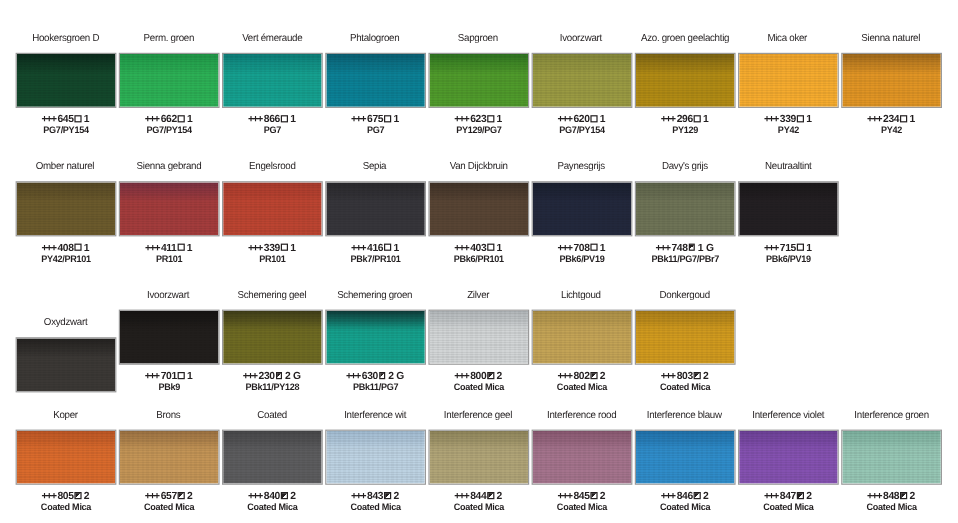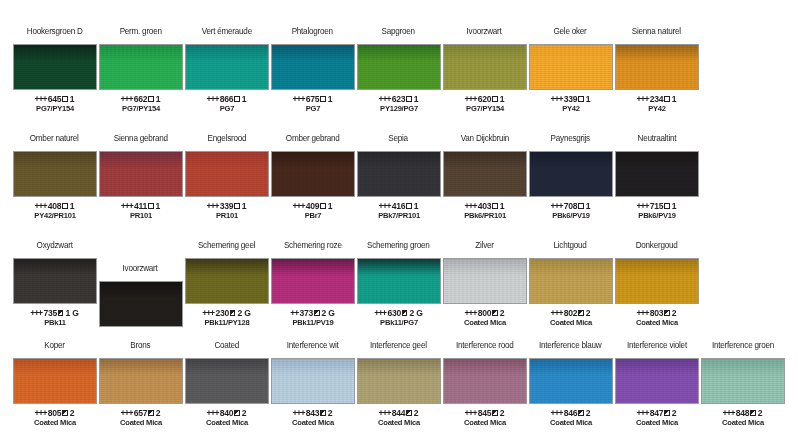--- a/index.html
+++ b/index.html
@@ -170,21 +170,33 @@
         <div class="swatch">
           <div class="grad" style="background: linear-gradient(rgb(132, 135, 58) 0%, rgb(154, 154, 66) 38%, rgb(154, 154, 66) 100%);"></div>
           <div class="tex" style="background: repeating-linear-gradient(0deg, rgba(255, 255, 255, 0.1) 0px, rgba(255, 255, 255, 0.1) 1px, rgba(0, 0, 0, 0.1) 1px, rgba(0, 0, 0, 0.1) 2px), repeating-linear-gradient(90deg, rgba(255, 255, 255, 0.05) 0px, rgba(255, 255, 255, 0.05) 2px, rgba(0, 0, 0, 0.05) 2px, rgba(0, 0, 0, 0.05) 4px);"></div>
         </div>
         <div class="meta">
           <div class="line1"><span class="plus">+++</span><span class="num">620</span><span class="sq"></span><span>1</span></div>
           <div class="line2">PG7/PY154</div>
         </div>
       </div>
       <div class="cell">
-        <div class="name">Gele oker</div>
+        <div class="name">Azo. groen geelachtig</div>
+        <div class="marker empty"></div>
+        <div class="swatch">
+          <div class="grad" style="background: linear-gradient(rgb(124, 100, 19) 0%, rgb(176, 138, 20) 38%, rgb(176, 138, 20) 100%);"></div>
+          <div class="tex" style="background: repeating-linear-gradient(0deg, rgba(255, 255, 255, 0.1) 0px, rgba(255, 255, 255, 0.1) 1px, rgba(0, 0, 0, 0.1) 1px, rgba(0, 0, 0, 0.1) 2px), repeating-linear-gradient(90deg, rgba(255, 255, 255, 0.05) 0px, rgba(255, 255, 255, 0.05) 2px, rgba(0, 0, 0, 0.05) 2px, rgba(0, 0, 0, 0.05) 4px);"></div>
+        </div>
+        <div class="meta">
+          <div class="line1"><span class="plus">+++</span><span class="num">296</span><span class="sq"></span><span>1</span></div>
+          <div class="line2">PY129</div>
+        </div>
+      </div>
+      <div class="cell">
+        <div class="name">Mica oker</div>
         <div class="marker empty"></div>
         <div class="swatch">
           <div class="grad" style="background: linear-gradient(rgb(240, 165, 44) 0%, rgb(245, 171, 46) 38%, rgb(245, 171, 46) 100%);"></div>
           <div class="tex" style="background: repeating-linear-gradient(0deg, rgba(255, 255, 255, 0.1) 0px, rgba(255, 255, 255, 0.1) 1px, rgba(0, 0, 0, 0.1) 1px, rgba(0, 0, 0, 0.1) 2px), repeating-linear-gradient(90deg, rgba(255, 255, 255, 0.05) 0px, rgba(255, 255, 255, 0.05) 2px, rgba(0, 0, 0, 0.05) 2px, rgba(0, 0, 0, 0.05) 4px);"></div>
         </div>
         <div class="meta">
           <div class="line1"><span class="plus">+++</span><span class="num">339</span><span class="sq"></span><span>1</span></div>
           <div class="line2">PY42</div>
         </div>
       </div>
@@ -232,32 +244,20 @@
         <div class="swatch">
           <div class="grad" style="background: linear-gradient(rgb(168, 58, 44) 0%, rgb(188, 68, 49) 38%, rgb(188, 68, 49) 100%);"></div>
           <div class="tex" style="background: repeating-linear-gradient(0deg, rgba(255, 255, 255, 0.1) 0px, rgba(255, 255, 255, 0.1) 1px, rgba(0, 0, 0, 0.1) 1px, rgba(0, 0, 0, 0.1) 2px), repeating-linear-gradient(90deg, rgba(255, 255, 255, 0.05) 0px, rgba(255, 255, 255, 0.05) 2px, rgba(0, 0, 0, 0.05) 2px, rgba(0, 0, 0, 0.05) 4px);"></div>
         </div>
         <div class="meta">
           <div class="line1"><span class="plus">+++</span><span class="num">339</span><span class="sq"></span><span>1</span></div>
           <div class="line2">PR101</div>
         </div>
       </div>
       <div class="cell">
-        <div class="name">Omber gebrand</div>
-        <div class="marker empty"></div>
-        <div class="swatch">
-          <div class="grad" style="background: linear-gradient(rgb(54, 28, 19) 0%, rgb(73, 40, 27) 38%, rgb(73, 40, 27) 100%);"></div>
-          <div class="tex" style="background: repeating-linear-gradient(0deg, rgba(255, 255, 255, 0.1) 0px, rgba(255, 255, 255, 0.1) 1px, rgba(0, 0, 0, 0.1) 1px, rgba(0, 0, 0, 0.1) 2px), repeating-linear-gradient(90deg, rgba(255, 255, 255, 0.05) 0px, rgba(255, 255, 255, 0.05) 2px, rgba(0, 0, 0, 0.05) 2px, rgba(0, 0, 0, 0.05) 4px);"></div>
-        </div>
-        <div class="meta">
-          <div class="line1"><span class="plus">+++</span><span class="num">409</span><span class="sq"></span><span>1</span></div>
-          <div class="line2">PBr7</div>
-        </div>
-      </div>
-      <div class="cell">
         <div class="name">Sepia</div>
         <div class="marker empty"></div>
         <div class="swatch">
           <div class="grad" style="background: linear-gradient(rgb(41, 40, 44) 0%, rgb(54, 53, 58) 38%, rgb(54, 53, 58) 100%);"></div>
           <div class="tex" style="background: repeating-linear-gradient(0deg, rgba(255, 255, 255, 0.1) 0px, rgba(255, 255, 255, 0.1) 1px, rgba(0, 0, 0, 0.1) 1px, rgba(0, 0, 0, 0.1) 2px), repeating-linear-gradient(90deg, rgba(255, 255, 255, 0.05) 0px, rgba(255, 255, 255, 0.05) 2px, rgba(0, 0, 0, 0.05) 2px, rgba(0, 0, 0, 0.05) 4px);"></div>
         </div>
         <div class="meta">
           <div class="line1"><span class="plus">+++</span><span class="num">416</span><span class="sq"></span><span>1</span></div>
           <div class="line2">PBk7/PR101</div>
         </div>
@@ -280,75 +280,75 @@
         <div class="swatch">
           <div class="grad" style="background: linear-gradient(rgb(25, 30, 46) 0%, rgb(34, 40, 60) 38%, rgb(34, 40, 60) 100%);"></div>
           <div class="tex" style="background: repeating-linear-gradient(0deg, rgba(255, 255, 255, 0.1) 0px, rgba(255, 255, 255, 0.1) 1px, rgba(0, 0, 0, 0.1) 1px, rgba(0, 0, 0, 0.1) 2px), repeating-linear-gradient(90deg, rgba(255, 255, 255, 0.05) 0px, rgba(255, 255, 255, 0.05) 2px, rgba(0, 0, 0, 0.05) 2px, rgba(0, 0, 0, 0.05) 4px);"></div>
         </div>
         <div class="meta">
           <div class="line1"><span class="plus">+++</span><span class="num">708</span><span class="sq"></span><span>1</span></div>
           <div class="line2">PBk6/PV19</div>
         </div>
       </div>
       <div class="cell">
+        <div class="name">Davy's grijs</div>
+        <div class="marker empty"></div>
+        <div class="swatch">
+          <div class="grad" style="background: linear-gradient(rgb(91, 97, 72) 0%, rgb(110, 115, 86) 38%, rgb(110, 115, 86) 100%);"></div>
+          <div class="tex" style="background: repeating-linear-gradient(0deg, rgba(255, 255, 255, 0.1) 0px, rgba(255, 255, 255, 0.1) 1px, rgba(0, 0, 0, 0.1) 1px, rgba(0, 0, 0, 0.1) 2px), repeating-linear-gradient(90deg, rgba(255, 255, 255, 0.05) 0px, rgba(255, 255, 255, 0.05) 2px, rgba(0, 0, 0, 0.05) 2px, rgba(0, 0, 0, 0.05) 4px);"></div>
+        </div>
+        <div class="meta">
+          <div class="line1"><span class="plus">+++</span><span class="num">748</span><span class="sq filled"></span><span>1 G</span></div>
+          <div class="line2">PBk11/PG7/PBr7</div>
+        </div>
+      </div>
+      <div class="cell">
         <div class="name">Neutraaltint</div>
         <div class="marker empty"></div>
         <div class="swatch">
           <div class="grad" style="background: linear-gradient(rgb(26, 23, 25) 0%, rgb(35, 31, 34) 38%, rgb(35, 31, 34) 100%);"></div>
           <div class="tex" style="background: repeating-linear-gradient(0deg, rgba(255, 255, 255, 0.1) 0px, rgba(255, 255, 255, 0.1) 1px, rgba(0, 0, 0, 0.1) 1px, rgba(0, 0, 0, 0.1) 2px), repeating-linear-gradient(90deg, rgba(255, 255, 255, 0.05) 0px, rgba(255, 255, 255, 0.05) 2px, rgba(0, 0, 0, 0.05) 2px, rgba(0, 0, 0, 0.05) 4px);"></div>
         </div>
         <div class="meta">
           <div class="line1"><span class="plus">+++</span><span class="num">715</span><span class="sq"></span><span>1</span></div>
           <div class="line2">PBk6/PV19</div>
         </div>
       </div>
     </div>
   <div class="row r3">
       <div class="cell">
         <div class="name">Oxydzwart</div>
         <div class="marker empty"></div>
         <div class="swatch">
           <div class="grad" style="background: linear-gradient(rgb(35, 33, 31) 0%, rgb(59, 56, 53) 38%, rgb(59, 56, 53) 100%);"></div>
           <div class="tex" style="background: repeating-linear-gradient(0deg, rgba(255, 255, 255, 0.1) 0px, rgba(255, 255, 255, 0.1) 1px, rgba(0, 0, 0, 0.1) 1px, rgba(0, 0, 0, 0.1) 2px), repeating-linear-gradient(90deg, rgba(255, 255, 255, 0.05) 0px, rgba(255, 255, 255, 0.05) 2px, rgba(0, 0, 0, 0.05) 2px, rgba(0, 0, 0, 0.05) 4px);"></div>
         </div>
-        <div class="meta">
-          <div class="line1"><span class="plus">+++</span><span class="num">735</span><span class="sq filled"></span><span>1 G</span></div>
-          <div class="line2">PBk11</div>
-        </div>
       </div>
       <div class="cell">
         <div class="name">Ivoorzwart</div>
         <div class="marker empty"></div>
         <div class="swatch">
           <div class="grad" style="background: linear-gradient(rgb(21, 19, 18) 0%, rgb(33, 30, 28) 38%, rgb(33, 30, 28) 100%);"></div>
           <div class="tex" style="background: repeating-linear-gradient(0deg, rgba(255, 255, 255, 0.1) 0px, rgba(255, 255, 255, 0.1) 1px, rgba(0, 0, 0, 0.1) 1px, rgba(0, 0, 0, 0.1) 2px), repeating-linear-gradient(90deg, rgba(255, 255, 255, 0.05) 0px, rgba(255, 255, 255, 0.05) 2px, rgba(0, 0, 0, 0.05) 2px, rgba(0, 0, 0, 0.05) 4px);"></div>
+        </div>
+        <div class="meta">
+          <div class="line1"><span class="plus">+++</span><span class="num">701</span><span class="sq"></span><span>1</span></div>
+          <div class="line2">PBk9</div>
         </div>
       </div>
       <div class="cell">
         <div class="name">Schemering geel</div>
         <div class="marker empty"></div>
         <div class="swatch">
           <div class="grad" style="background: linear-gradient(rgb(62, 60, 24) 0%, rgb(110, 106, 34) 38%, rgb(110, 106, 34) 100%);"></div>
           <div class="tex" style="background: repeating-linear-gradient(0deg, rgba(255, 255, 255, 0.1) 0px, rgba(255, 255, 255, 0.1) 1px, rgba(0, 0, 0, 0.1) 1px, rgba(0, 0, 0, 0.1) 2px), repeating-linear-gradient(90deg, rgba(255, 255, 255, 0.05) 0px, rgba(255, 255, 255, 0.05) 2px, rgba(0, 0, 0, 0.05) 2px, rgba(0, 0, 0, 0.05) 4px);"></div>
         </div>
         <div class="meta">
           <div class="line1"><span class="plus">+++</span><span class="num">230</span><span class="sq filled"></span><span>2 G</span></div>
           <div class="line2">PBk11/PY128</div>
-        </div>
-      </div>
-      <div class="cell">
-        <div class="name">Schemering roze</div>
-        <div class="marker empty"></div>
-        <div class="swatch">
-          <div class="grad" style="background: linear-gradient(rgb(109, 28, 75) 0%, rgb(181, 48, 126) 38%, rgb(181, 48, 126) 100%);"></div>
-          <div class="tex" style="background: repeating-linear-gradient(0deg, rgba(255, 255, 255, 0.1) 0px, rgba(255, 255, 255, 0.1) 1px, rgba(0, 0, 0, 0.1) 1px, rgba(0, 0, 0, 0.1) 2px), repeating-linear-gradient(90deg, rgba(255, 255, 255, 0.05) 0px, rgba(255, 255, 255, 0.05) 2px, rgba(0, 0, 0, 0.05) 2px, rgba(0, 0, 0, 0.05) 4px);"></div>
-        </div>
-        <div class="meta">
-          <div class="line1"><span class="plus">++</span><span class="num">373</span><span class="sq filled"></span><span>2 G</span></div>
-          <div class="line2">PBk11/PV19</div>
         </div>
       </div>
       <div class="cell">
         <div class="name">Schemering groen</div>
         <div class="marker empty"></div>
         <div class="swatch">
           <div class="grad" style="background: linear-gradient(rgb(13, 58, 56) 0%, rgb(21, 160, 140) 38%, rgb(21, 160, 140) 100%);"></div>
           <div class="tex" style="background: repeating-linear-gradient(0deg, rgba(255, 255, 255, 0.1) 0px, rgba(255, 255, 255, 0.1) 1px, rgba(0, 0, 0, 0.1) 1px, rgba(0, 0, 0, 0.1) 2px), repeating-linear-gradient(90deg, rgba(255, 255, 255, 0.05) 0px, rgba(255, 255, 255, 0.05) 2px, rgba(0, 0, 0, 0.05) 2px, rgba(0, 0, 0, 0.05) 4px);"></div>
         </div>
         <div class="meta">

